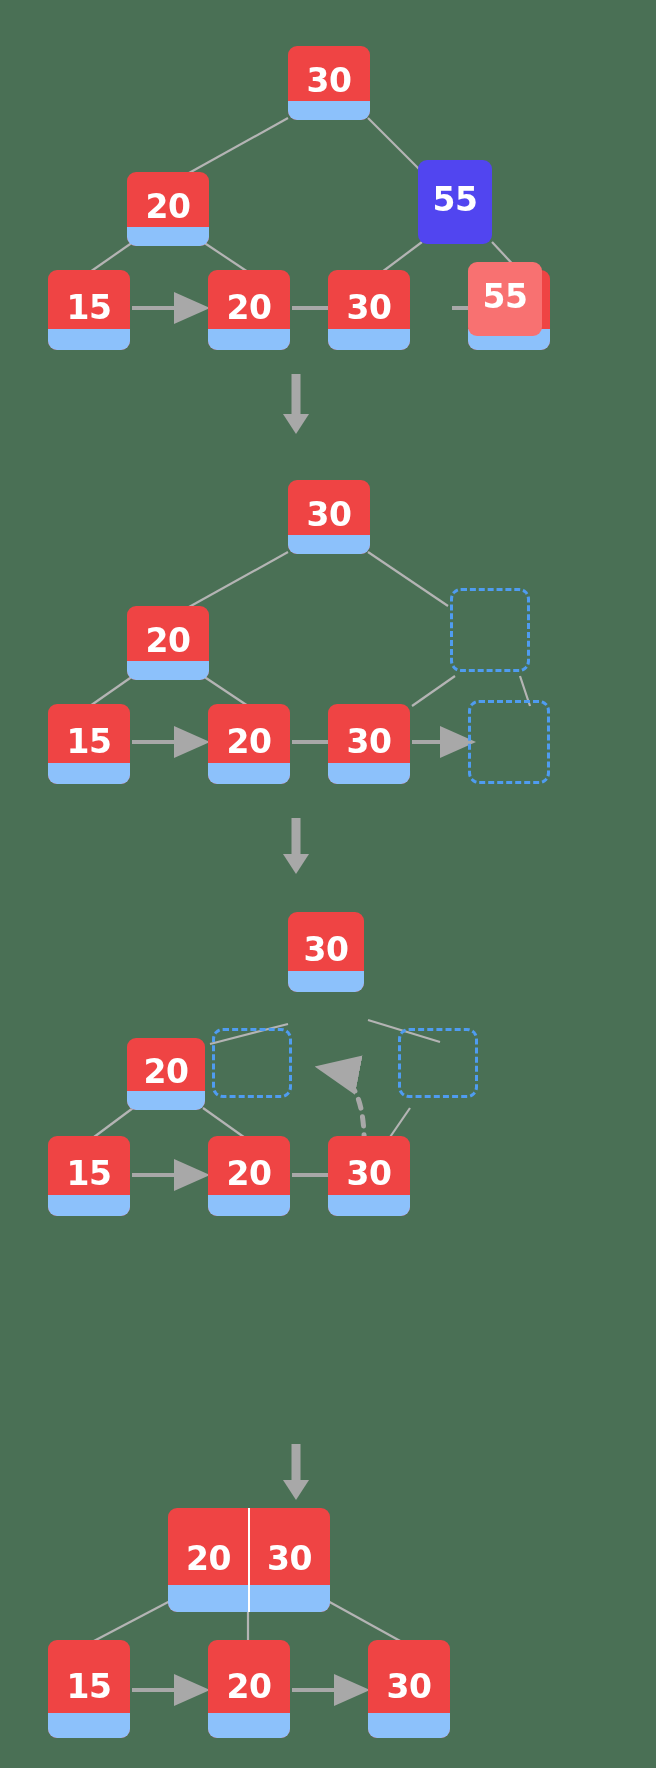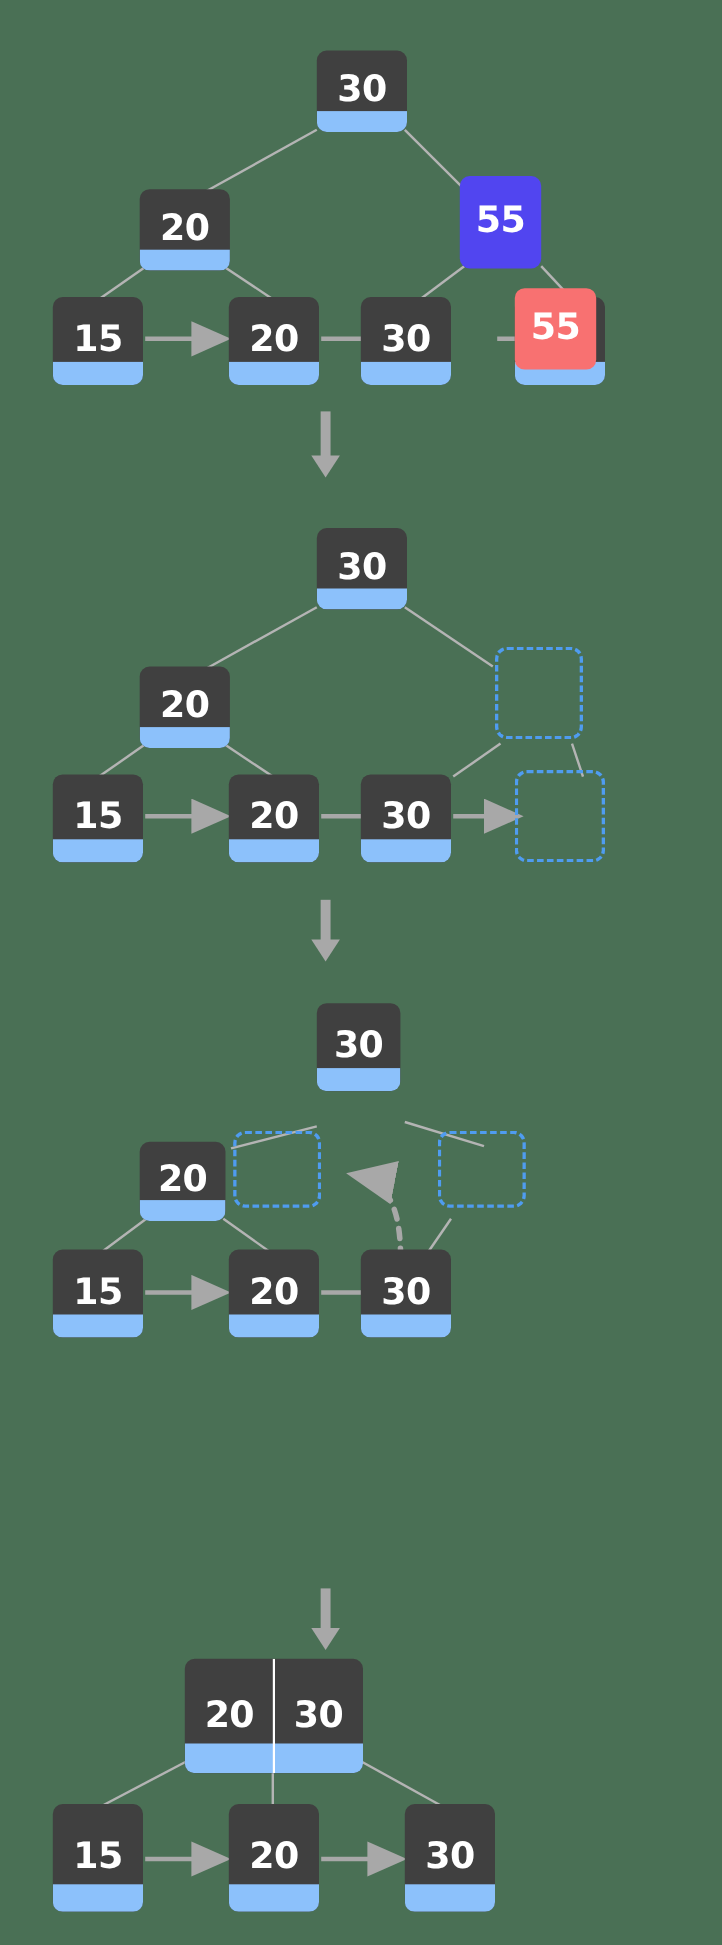--- a/index.html
+++ b/index.html
@@ -28,21 +28,21 @@
     width: 656px;
     height: 1768px;
     pointer-events: none;
   }
 
   
   .node {
     position: absolute;
     box-sizing: border-box;
     border-radius: 9px;
-    background: #404040;
+    background: #ef4444;
     display: flex;
     align-items: center;
     justify-content: center;
     color: #ffffff;
     font-weight: bold;
     font-size: 33px;
     letter-spacing: -0.5px;
     line-height: 1;
     overflow: hidden;
   }

